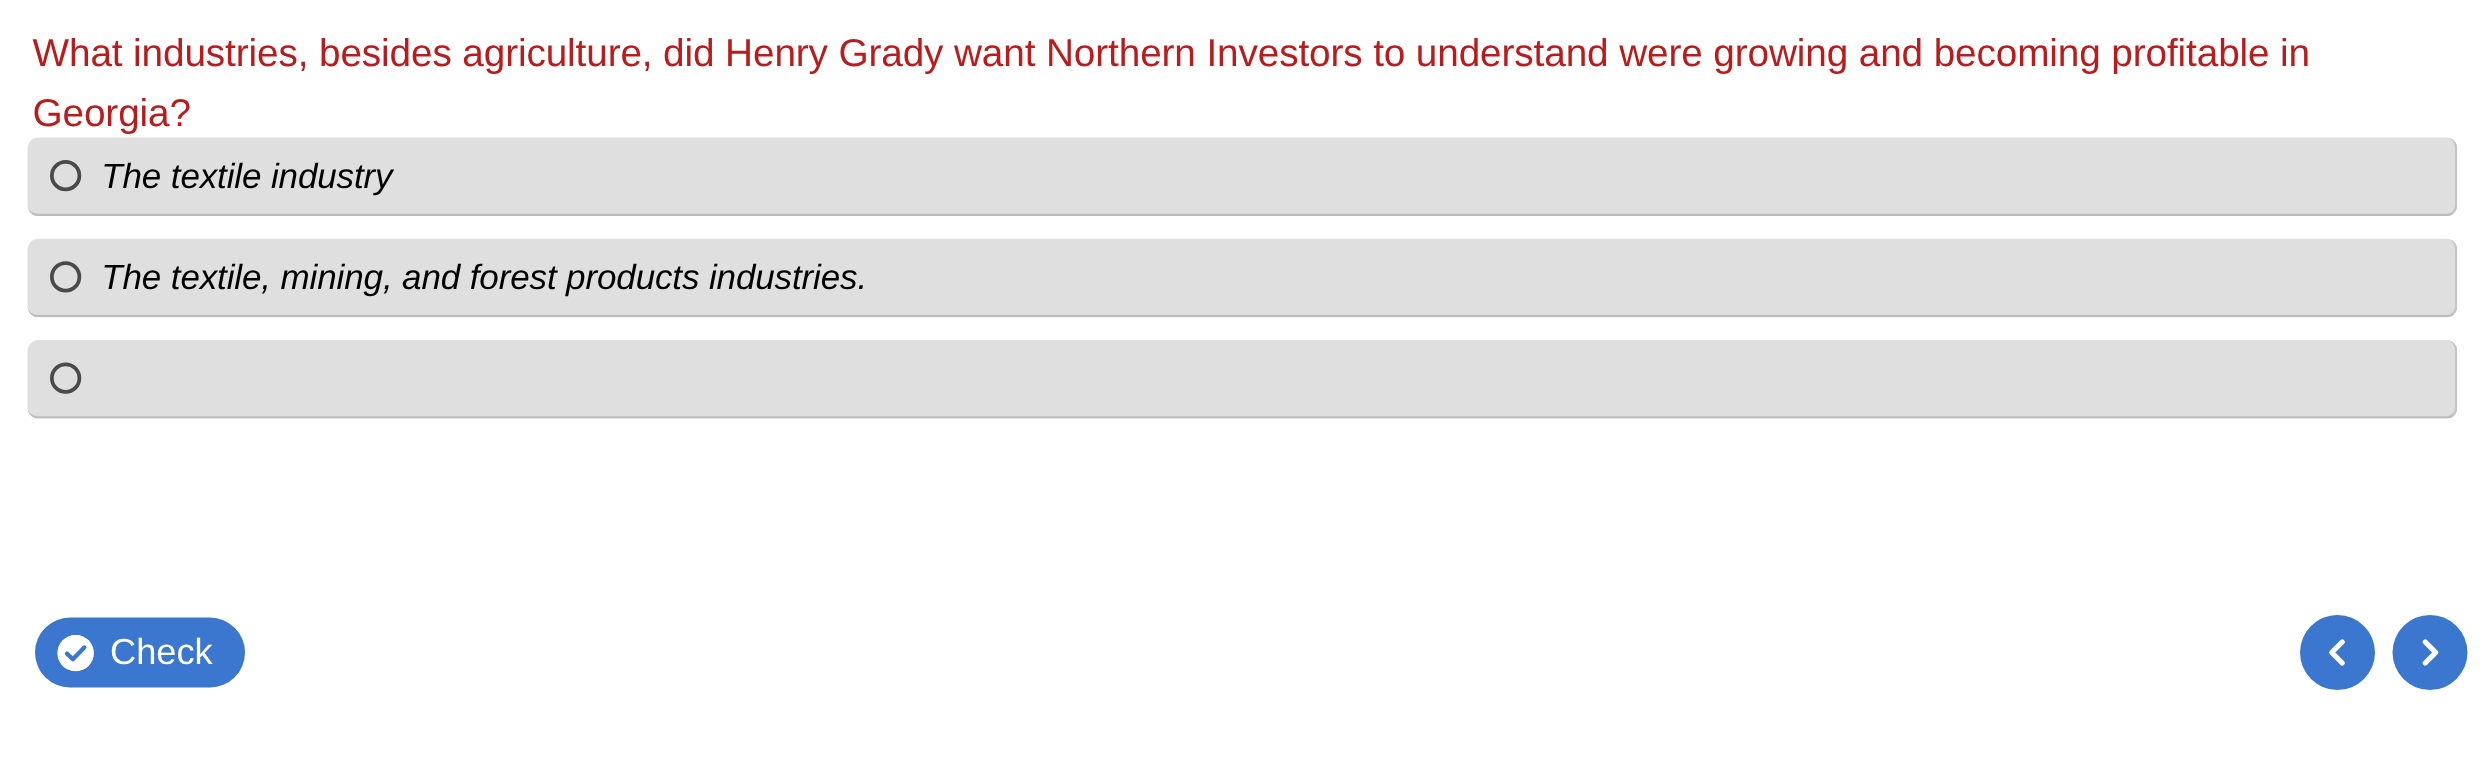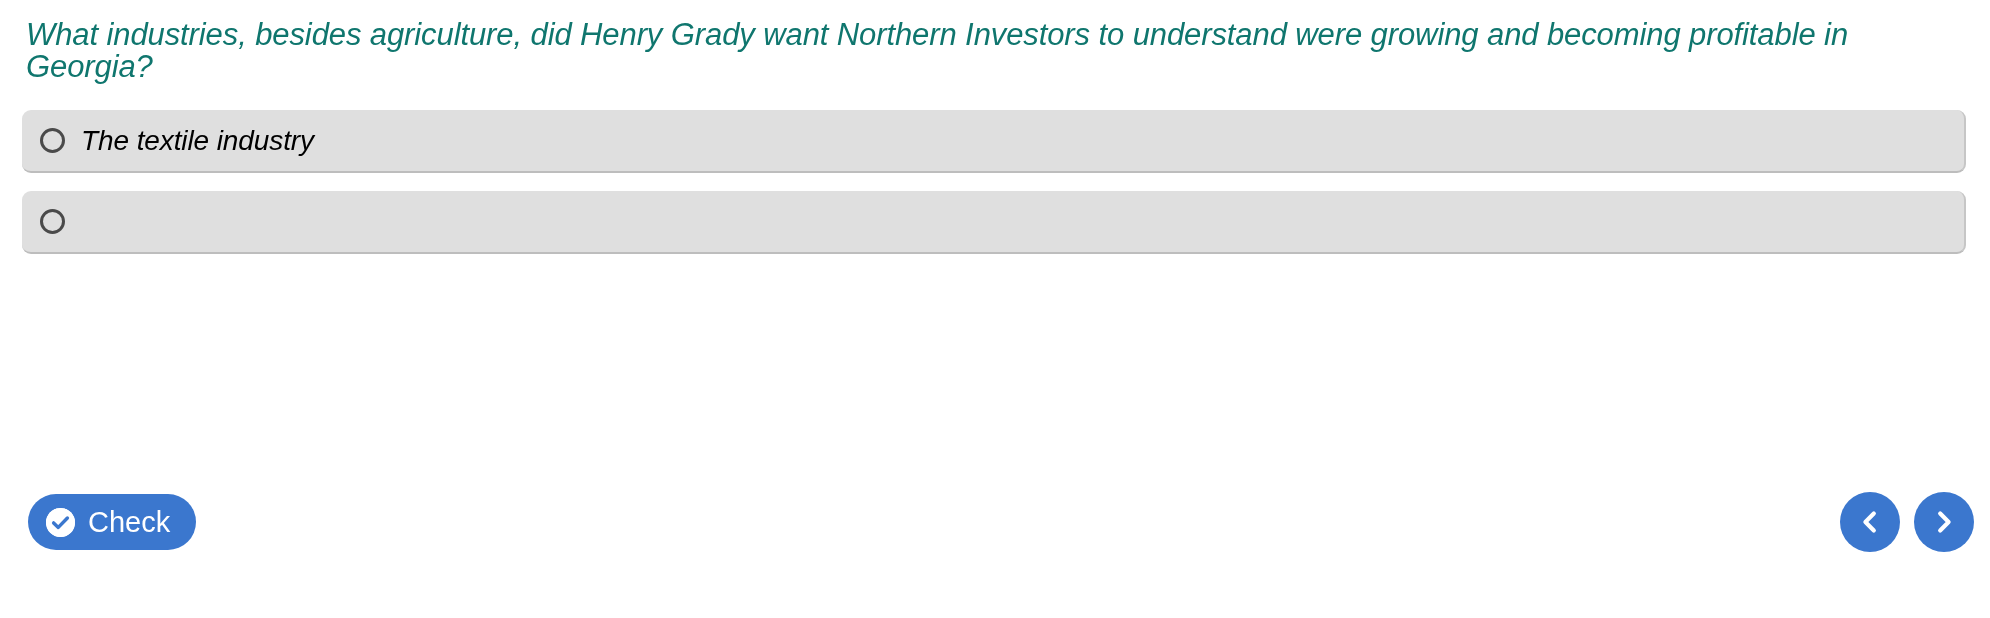--- a/index.html
+++ b/index.html
@@ -23,24 +23,23 @@
     box-sizing: border-box;
   }
 
   
   .question-text {
     position: absolute;
     left: 26px;
     top: 19px;
     width: 1880px;
     font-size: 31px;
-    line-height: 32px;
-    color: #0f766e;
+    line-height: 48px;
+    color: #b91c1c;
     letter-spacing: -0.1px;
-    font-style: italic;
   }
 
   
   .options-list {
     position: absolute;
     left: 22px;
     top: 110px;
     width: 1944px;
   }
   .option-row {
@@ -145,20 +144,24 @@
 
   <div class="question-text">What industries, besides agriculture, did Henry Grady want Northern Investors to understand were growing and becoming profitable in Georgia?</div>
 
   <div class="options-list">
 
     <div class="option-row">
       <span class="radio-icon"></span>
       <span class="option-label">The textile industry</span>
     </div>
 
+    <div class="option-row">
+      <span class="radio-icon"></span>
+      <span class="option-label">The textile, mining, and forest products industries.</span>
+    </div>
 
     <div class="option-row">
       <span class="radio-icon"></span>
     </div>
 
 
   </div>
 
   <div class="footer">
 

